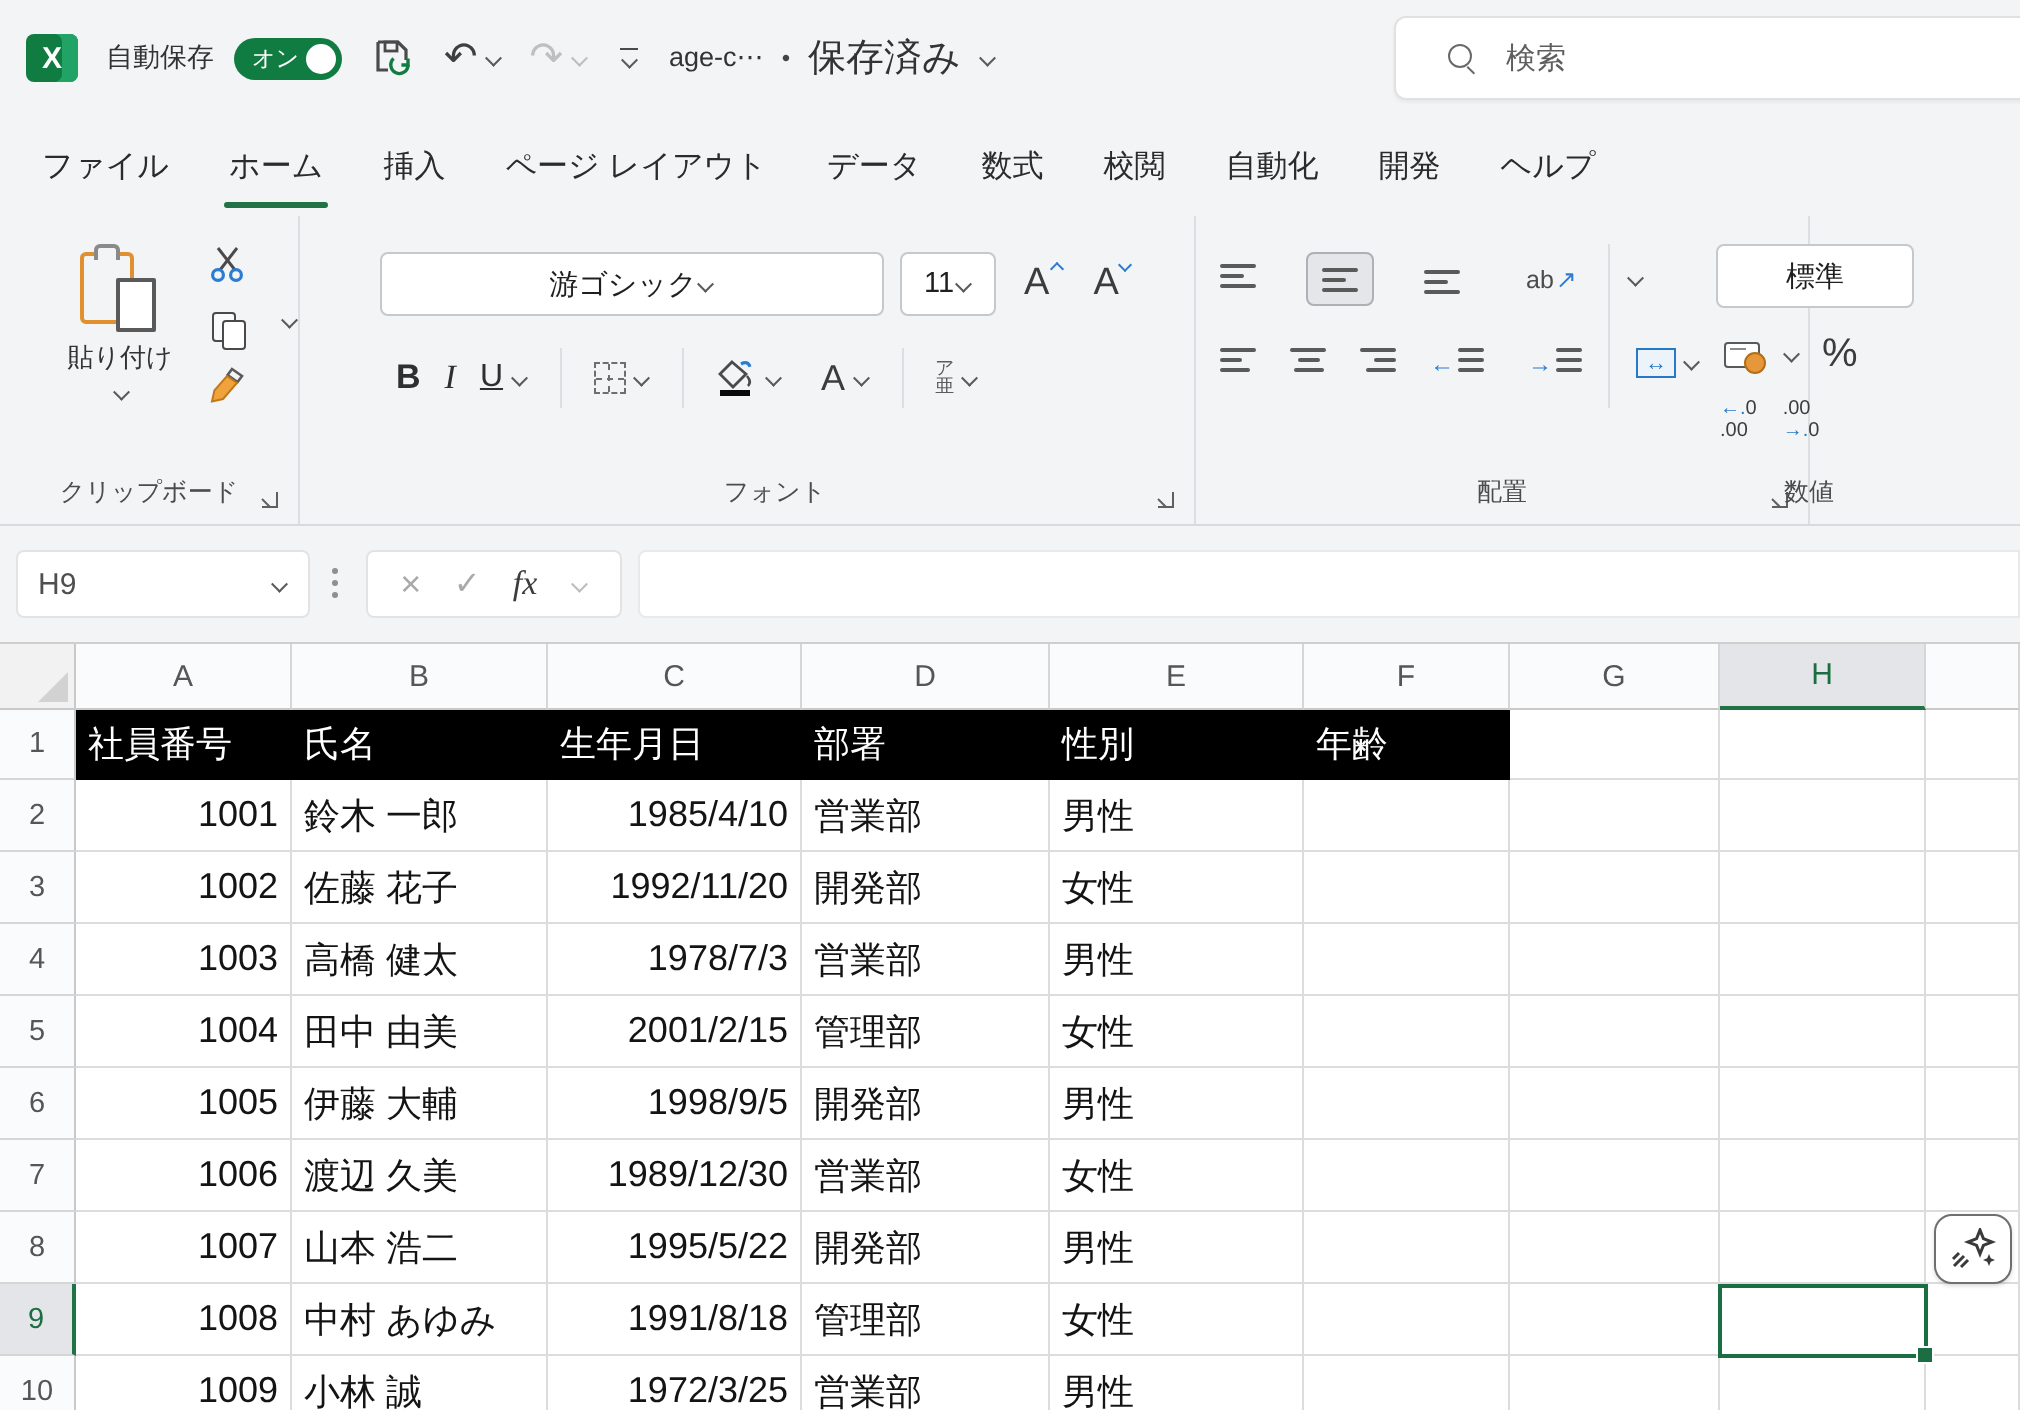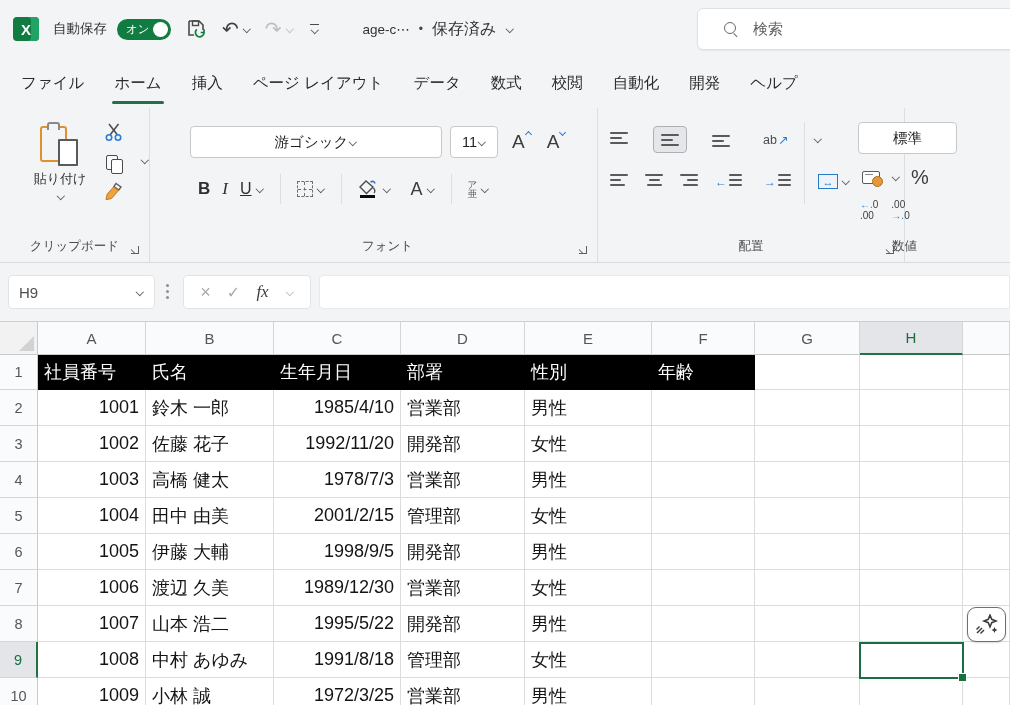--- a/index.html
+++ b/index.html
@@ -19,24 +19,24 @@
   #titlebar{position:absolute;left:0;top:0;width:1010px;height:58px;display:flex;align-items:center;padding-left:13px}
   .xl-icon{width:26px;height:24px;background:#107c41;border-radius:4px;color:#fff;font-weight:bold;font-size:15px;display:flex;align-items:center;justify-content:center;box-shadow:inset -8px 0 0 #21a366}
   .tb-label{font-size:13.5px;color:#333;margin-left:14px}
   .toggle{margin-left:10px;width:54px;height:21px;background:#107c41;border-radius:11px;position:relative;display:flex;align-items:center;color:#fff;font-size:11.5px;padding-left:9px}
   .toggle .knob{position:absolute;right:3px;top:3px;width:15px;height:15px;border-radius:50%;background:#fff}
   .tb-btn{margin-left:14px;display:flex;align-items:center;gap:3px}
   .undo-glyph{font-size:20px;color:#3f3f3f;line-height:1}
   .redo-glyph{font-size:20px;color:#bfbfbf;line-height:1}
   .ovf{margin-left:16px;display:flex;flex-direction:column;align-items:center;gap:1px}
   .ovf .bar{width:9px;height:0;border-top:1.6px solid #4a4a4a}
-  #doc-title{display:flex;align-items:center;gap:9px;margin-left:44px}
+  #doc-title{display:flex;align-items:center;gap:9px;margin-left:16px}
   #doc-title .fname{font-size:13.5px;color:#333}
   #doc-title .bullet{font-size:12px;color:#444}
-  #doc-title .saved{font-size:16px;color:#333}
+  #doc-title .saved{font-size:19px;color:#333}
   #searchbox{position:absolute;left:697px;top:8px;width:330px;height:42px;background:#fff;border:1px solid #e1e1e1;border-radius:6px;display:flex;align-items:center;padding-left:26px;gap:14px;box-shadow:0 1px 2px rgba(0,0,0,.06)}
   .mag{width:15px;height:15px;position:relative}
   .mag::before{content:"";position:absolute;left:0;top:0;width:10px;height:10px;border:1.7px solid #6a6a6a;border-radius:50%}
   .mag::after{content:"";position:absolute;left:10px;top:11px;width:5px;height:0;border-top:1.7px solid #6a6a6a;transform:rotate(45deg);transform-origin:left top}
   #searchbox .ph{font-size:15px;color:#5f5f5f}
 
   
   #tabbar{position:absolute;left:0;top:58px;width:1010px;height:50px;display:flex;align-items:center;padding-left:6px}
   .tab{position:relative;height:100%;display:flex;align-items:center;padding:0 15px;font-size:15.5px;color:#2b2b2b;cursor:default}
   .tab.active{font-weight:normal}

